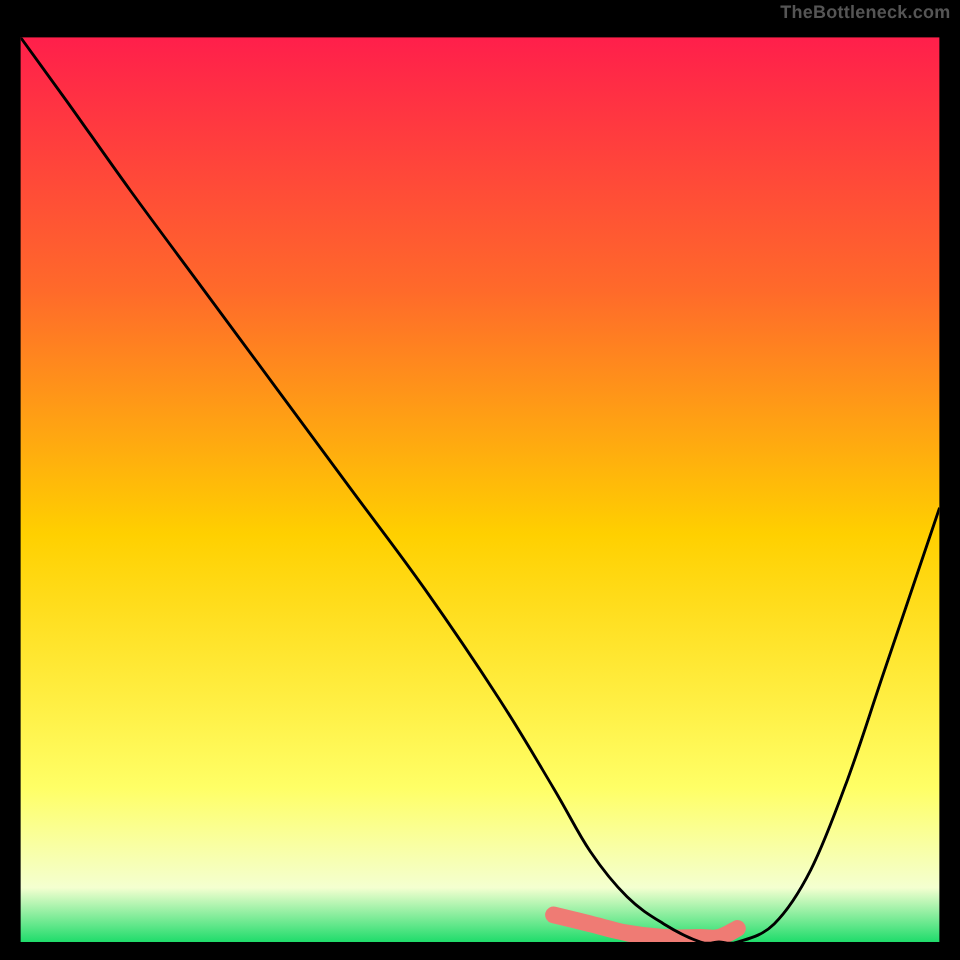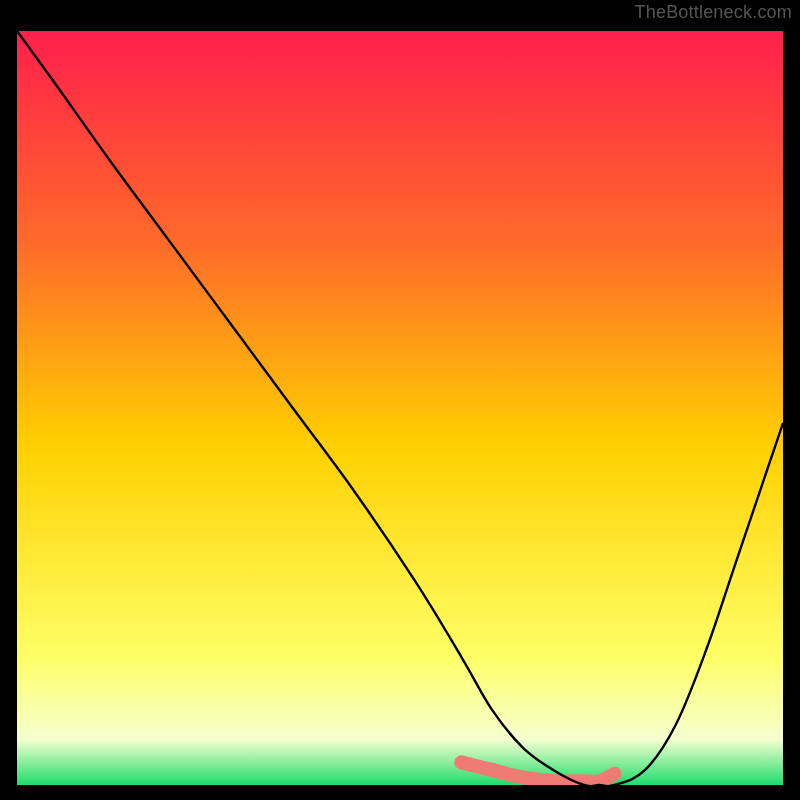--- a/index.html
+++ b/index.html
@@ -24,22 +24,22 @@
     left: 3px;
     top: 3px;
     width: 766px;
     height: 754px;
   }
   .brand {
     position: absolute;
     top: 2px;
     right: 8px;
     color: #555;
-    font-size: 18px;
-    font-weight: 400;
+    font-size: 15px;
+    font-weight: 700;
     letter-spacing: 0.2px;
     margin-left: 48px;
   }
   svg { display: block; }
 </style>
 </head>
 <body>
 
 <div class="brand">TheBottleneck.com</div>
 

